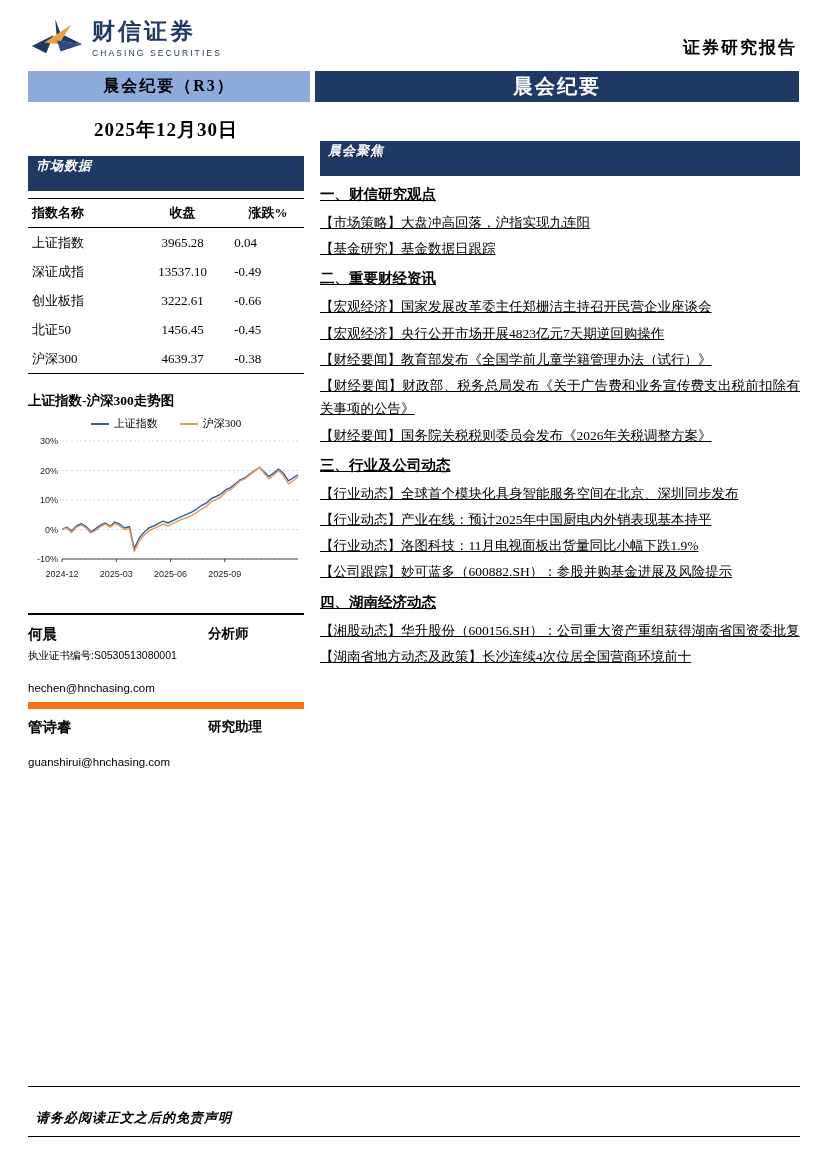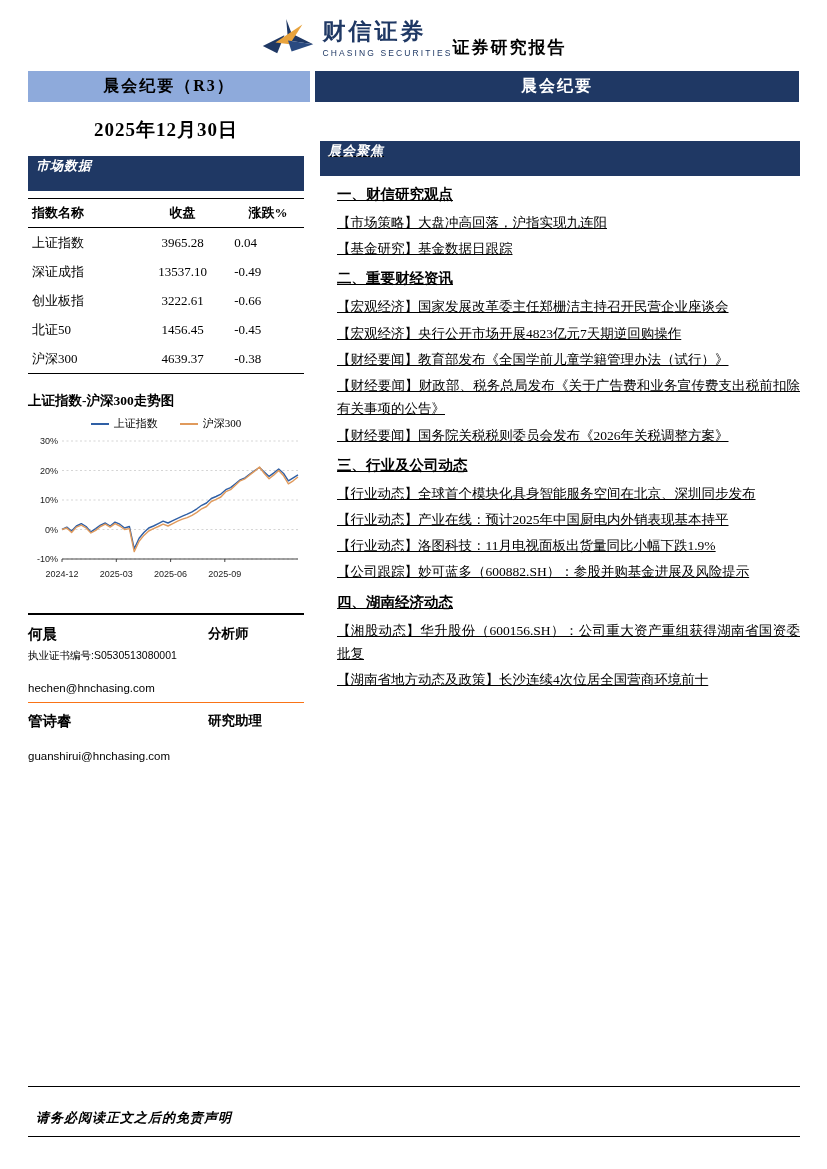--- a/index.html
+++ b/index.html
@@ -1,31 +1,31 @@
 <!DOCTYPE html>
 <html><head>
 <meta charset="utf-8">
 <style>
   * { margin:0; padding:0; box-sizing:border-box; }
   html,body { background:#ffffff; }
   body { font-family:"Liberation Serif","DejaVu Serif",serif; color:#000; }
   .page { position:relative; width:827px; height:1169px; background:#fff; overflow:hidden; }
 
   
-  .top { display:flex; justify-content:center; align-items:flex-start; padding:16px 30px 0 30px; }
+  .top { display:flex; justify-content:space-between; align-items:flex-start; padding:16px 30px 0 30px; }
   .brand { display:flex; align-items:center; gap:8px; }
   .brand svg { width:54px; height:40px; }
   .brand-name { font-size:23px; font-weight:bold; color:#1F3864; letter-spacing:3px; }
   .brand-sub { font-size:8.5px; color:#1F3864; letter-spacing:2.1px; margin-top:1px; font-family:"Liberation Sans",sans-serif; }
   .report-type { font-size:17px; font-weight:bold; letter-spacing:2px; margin-top:20px; }
 
   
   .banners { display:flex; gap:5px; margin:12px 28px 0 28px; }
   .banner-left { width:282px; height:31px; background:#8EAADB; color:#000000; font-size:16px; font-weight:bold; letter-spacing:2px; display:flex; align-items:center; justify-content:center; }
-  .banner-right { flex:1; height:31px; background:#1F3864; color:#fff; font-size:16px; font-weight:bold; letter-spacing:2px; display:flex; align-items:center; justify-content:center; }
+  .banner-right { flex:1; height:31px; background:#1F3864; color:#fff; font-size:20px; font-weight:bold; letter-spacing:2px; display:flex; align-items:center; justify-content:center; }
 
   
   .columns { display:flex; margin:0 27px 0 28px; gap:16px; }
   .col-left { width:276px; flex:none; }
   .col-right { flex:1; padding-top:39px;text-decoration:underline; }
 
   .date { text-align:center; font-size:19px; font-weight:bold; letter-spacing:1px; margin:15px 0 12px 0; height:27px; }
 
   .section-bar { background:#1F3864; color:#fff; font-weight:bold; font-style:italic; font-size:13px; line-height:20px; height:35px; padding:0 8px; letter-spacing:1px; }
 
@@ -41,29 +41,29 @@
   
   .chart-title { font-weight:bold; font-size:13.5px; margin:18px 0 4px 0; }
   .legend { display:flex; justify-content:center; gap:22px; margin:6px 0 2px 0; }
   .legend-item { display:flex; align-items:center; gap:5px; font-size:11px; }
   .legend-swatch { display:inline-block; width:18px; height:2px; background:#2F5FA5; }
   #trend-svg { display:block; width:276px; height:150px; }
 
   
   .analysts { margin-top:30px; border-top:2px solid #000; padding-top:10px; }
   .analyst-block { padding-bottom:8px; }
-  .analyst-block.sep { border-bottom:1px solid #f97316; margin-bottom:9px; }
+  .analyst-block.sep { border-bottom:7px solid #f97316; margin-bottom:9px; }
   .a-line { display:flex; }
   .a-name { font-weight:bold; font-size:14.5px; flex:1; }
   .a-title { font-weight:bold; font-size:13.5px; width:96px; }
   .a-cert { font-size:10.5px; margin-top:5px; font-family:"Liberation Sans",sans-serif; }
   .a-email { font-size:11.5px; margin-top:19px; font-family:"Liberation Sans",sans-serif; }
 
   
-  .focus-body { margin-top:8px;margin-left:17px; }
+  .focus-body { margin-top:8px; }
   .focus-heading { font-weight:bold; font-size:14.5px; margin:9px 0 7px 0; }
   .focus-item { font-size:13.5px; line-height:1.72; margin:3px 0; text-align:justify; }
 
   
   .footer { position:absolute; left:28px; right:27px; bottom:32px; }
   .foot-line { border-top:1.4px solid #000; }
   .disclaimer { font-size:13px; font-weight:bold; font-style:italic; letter-spacing:1px; padding:22px 8px 9px 8px; }
 </style>
 </head>
 <body>

